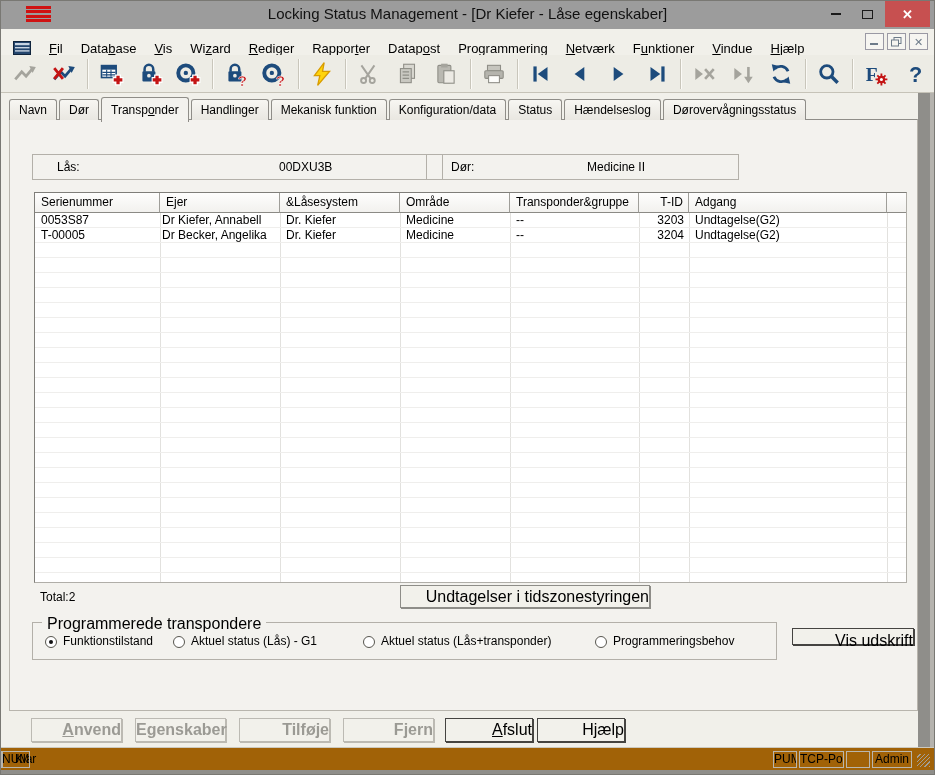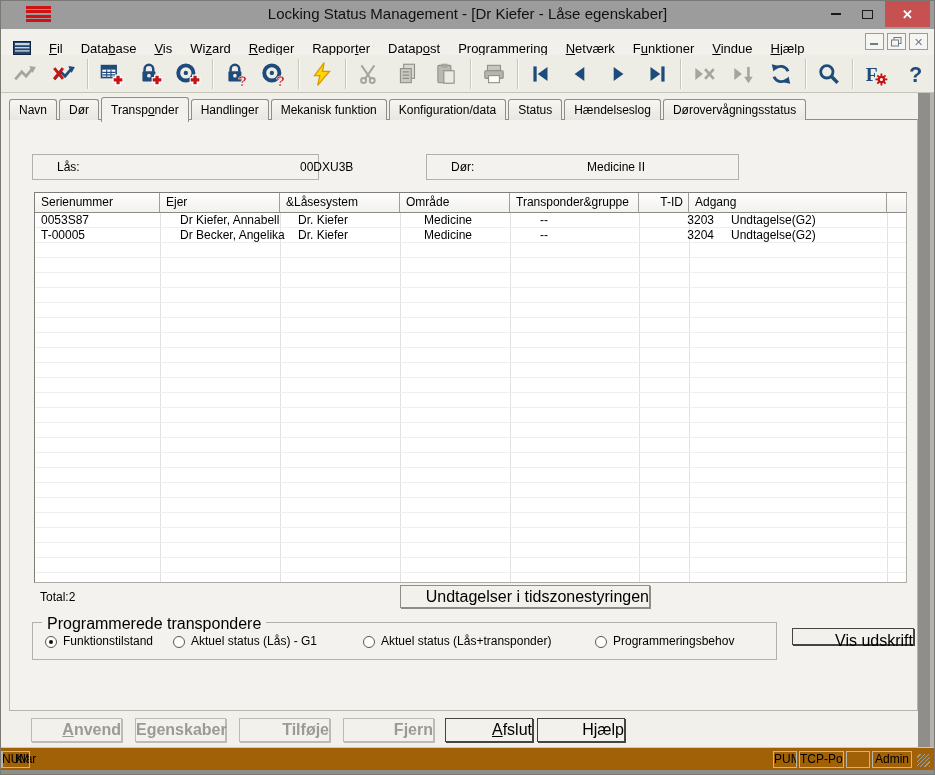--- a/index.html
+++ b/index.html
@@ -35,46 +35,46 @@
 
   
   .tabstrip{position:absolute;left:8px;top:96px;height:23px;display:flex;align-items:flex-end;z-index:3;}
   .tab{height:21px;line-height:20px;padding:0 9px;border:1px solid #8f8d88;border-bottom:none;border-radius:3px 3px 0 0;background:linear-gradient(#f7f6f2,#e9e7e1);margin-right:2px;font-size:12px;white-space:nowrap;}
   .tab.active{height:25px;line-height:24px;margin-bottom:-2px;background:#f3f2ee;position:relative;z-index:4;}
 
   
   .page{position:absolute;left:8px;top:118px;width:909px;height:592px;background:#f3f2ee;border:1px solid #b8b5ad;border-top:1px solid #8f8d88;z-index:1;}
 
   .fieldbox{position:absolute;height:26px;border:1px solid #b3b0a9;}
-  .fb-lock{left:22px;top:34px;width:287px;}
+  .fb-lock{left:22px;top:34px;width:411px;}
   .fb-door{left:416px;top:34px;width:313px;}
   .flabel{position:absolute;left:24px;top:5px;}
   .fvalue{position:absolute;top:5px;}
-  .fb-lock .fvalue{left:267px;}
+  .fb-lock .fvalue{left:246px;}
   .fb-door .fvalue{left:160px;}
 
   
   .tablebox{position:absolute;left:24px;top:72px;width:873px;height:391px;background:#fff;border:1px solid #7f7e79;border-right-color:#b0aea8;border-bottom-color:#b0aea8;}
   .tgrid{display:grid;grid-template-columns:125px 120px 120px 110px 129px 50px 198px 1fr;}
   .thead{height:20px;}
   .th{background:linear-gradient(#fefefd,#f2f1ee);border-right:1px solid #9f9e99;border-bottom:1px solid #8b8a85;padding-left:6px;line-height:18px;overflow:hidden;white-space:nowrap;}
   .thead::after{content:"";background:linear-gradient(#fefefd,#f2f1ee);border-bottom:1px solid #8b8a85;}
   .th:nth-of-type(6){text-align:right;padding-right:5px;padding-left:0;}
   .tbody{position:relative;height:369px;
     background-image:
       repeating-linear-gradient(to bottom, rgba(0,0,0,0) 0 14px, #efeeec 14px 15px),
       linear-gradient(#e2e1de,#e2e1de),linear-gradient(#e2e1de,#e2e1de),linear-gradient(#e2e1de,#e2e1de),
       linear-gradient(#e2e1de,#e2e1de),linear-gradient(#e2e1de,#e2e1de),linear-gradient(#e2e1de,#e2e1de),
       linear-gradient(#e2e1de,#e2e1de);
     background-size:100% 100%,1px 100%,1px 100%,1px 100%,1px 100%,1px 100%,1px 100%,1px 100%;
     background-position:0 0,125px 0,245px 0,365px 0,475px 0,604px 0,654px 0,852px 0;
     background-repeat:no-repeat;}
-  .trow{height:15px;line-height:14px;gap:6px;}
+  .trow{height:15px;line-height:14px;}
   .td{padding-left:6px;overflow:hidden;white-space:nowrap;}
-  .td-ejer{padding-left:14px;}
+  .td-ejer{padding-left:2px;}
   .td-tid{text-align:right;padding-right:5px;padding-left:0;}
 
   .total-label{position:absolute;left:30px;top:470px;}
   .btn{background:#f2f1eb;border:1px solid #8e8d88;box-shadow:1px 1px 0 #8e8d88;text-align:right;font-size:16px;cursor:default;}
   .btn-exceptions{position:absolute;left:390px;top:465px;width:250px;height:23px;line-height:21px;}
   .btn-print{position:absolute;left:782px;top:508px;width:122px;height:17px;line-height:23px;border-color:#454441;box-shadow:1px 1px 0 #454441;}
 
   
   .groupbox{position:absolute;left:22px;top:502px;width:745px;height:38px;border:1px solid #b3b0a9;}
   .gb-legend{position:absolute;left:9px;top:-8px;background:#f3f2ee;padding:0 5px;font-size:16px;}

